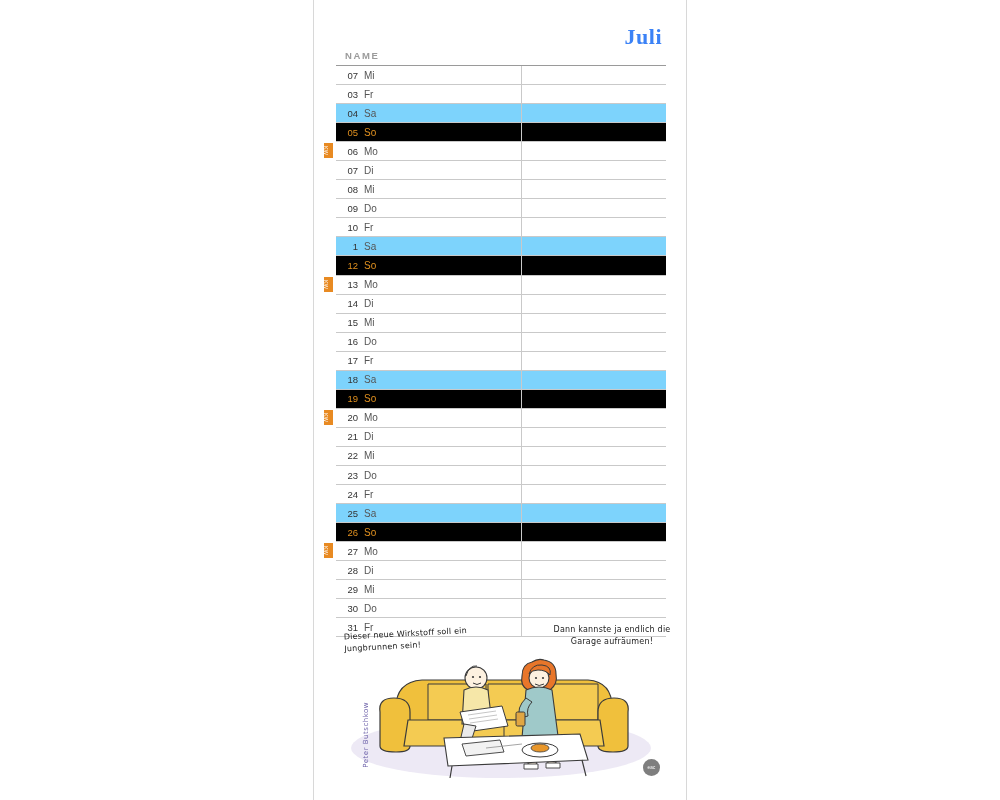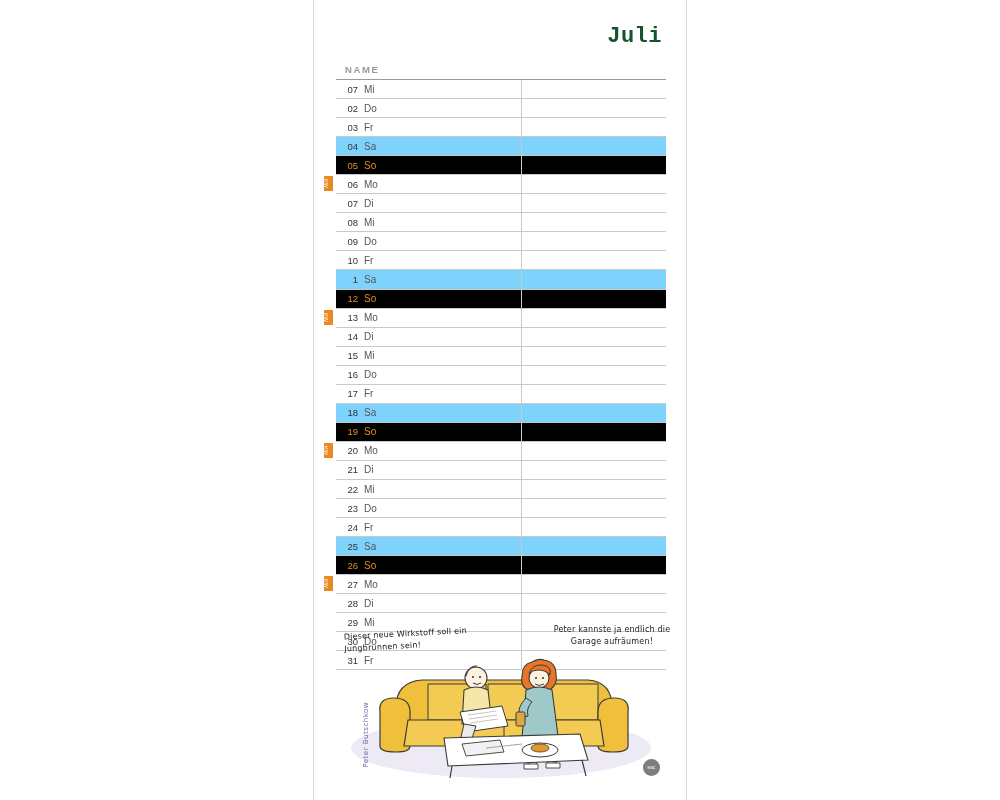--- a/index.html
+++ b/index.html
@@ -28,35 +28,34 @@
     border-left: 1px solid #d8d8d8;
     border-right: 1px solid #d8d8d8;
     box-sizing: border-box;
   }
   #month-title {
     position: absolute;
     right: 24px;
     top: 24px;
     font-size: 22px;
     font-weight: bold;
-    color: #14532d;
+    color: #3b82f6;
     letter-spacing: 0.5px;
-    font-family: Liberation Mono, monospace;
+    font-family: Liberation Serif, serif;
   }
   #grid {
     position: absolute;
     left: 22px;
     top: 46px;
     width: 330px;
   }
   table.cal {
     border-collapse: collapse;
     width: 330px;
     table-layout: fixed;
-    margin-top: 14px;
   }
   table.cal td, table.cal th {
     padding: 0;
     margin: 0;
   }
   .hdr-row th {
     height: 19px;
     border-bottom: 1px solid #9a9a9a;
     vertical-align: middle;
   }
@@ -203,26 +202,20 @@
           </tr>
         </thead>
         <tbody id="days-body">
             <tr class="day wd">
               <td class="daynum">07</td>
               <td class="dayabbr">Mi</td>
               <td class="cellA"></td>
               <td class="cellB"></td>
             </tr>
             <tr class="day wd">
-              <td class="daynum">02</td>
-              <td class="dayabbr">Do</td>
-              <td class="cellA"></td>
-              <td class="cellB"></td>
-            </tr>
-            <tr class="day wd">
               <td class="daynum">03</td>
               <td class="dayabbr">Fr</td>
               <td class="cellA"></td>
               <td class="cellB"></td>
             </tr>
             <tr class="day sat">
               <td class="daynum">04</td>
               <td class="dayabbr">Sa</td>
               <td class="cellA"></td>
               <td class="cellB"></td>
@@ -445,19 +438,19 @@
         <path d="M246 140 L250 156" stroke="#3a3a3a" stroke-width="1.2"></path>
 
         <ellipse cx="204" cy="130" rx="18" ry="7" fill="#ffffff" stroke="#3a3a3a" stroke-width="1"></ellipse>
         <ellipse cx="204" cy="128" rx="9" ry="4" fill="#e8962a" stroke="#3a3a3a" stroke-width="0.8"></ellipse>
 
         <path d="M126 124 L164 120 L168 132 L130 136 Z" fill="#f2f2f2" stroke="#3a3a3a" stroke-width="0.9"></path>
         <path d="M150 128 L186 124" stroke="#8e8e8e" stroke-width="0.8"></path>
       </svg>
 
       <div class="speech" id="speech-left">Dieser neue Wirkstoff soll ein Jungbrunnen sein!</div>
-      <div class="speech" id="speech-right">Peter kannste ja endlich die Garage aufräumen!</div>
+      <div class="speech" id="speech-right">Dann kannste ja endlich die Garage aufräumen!</div>
       <div id="signature">Peter Butschkow</div>
       <div id="logo">eac</div>
     </div>
 
   </div>
 </div>
 
 </body></html>

